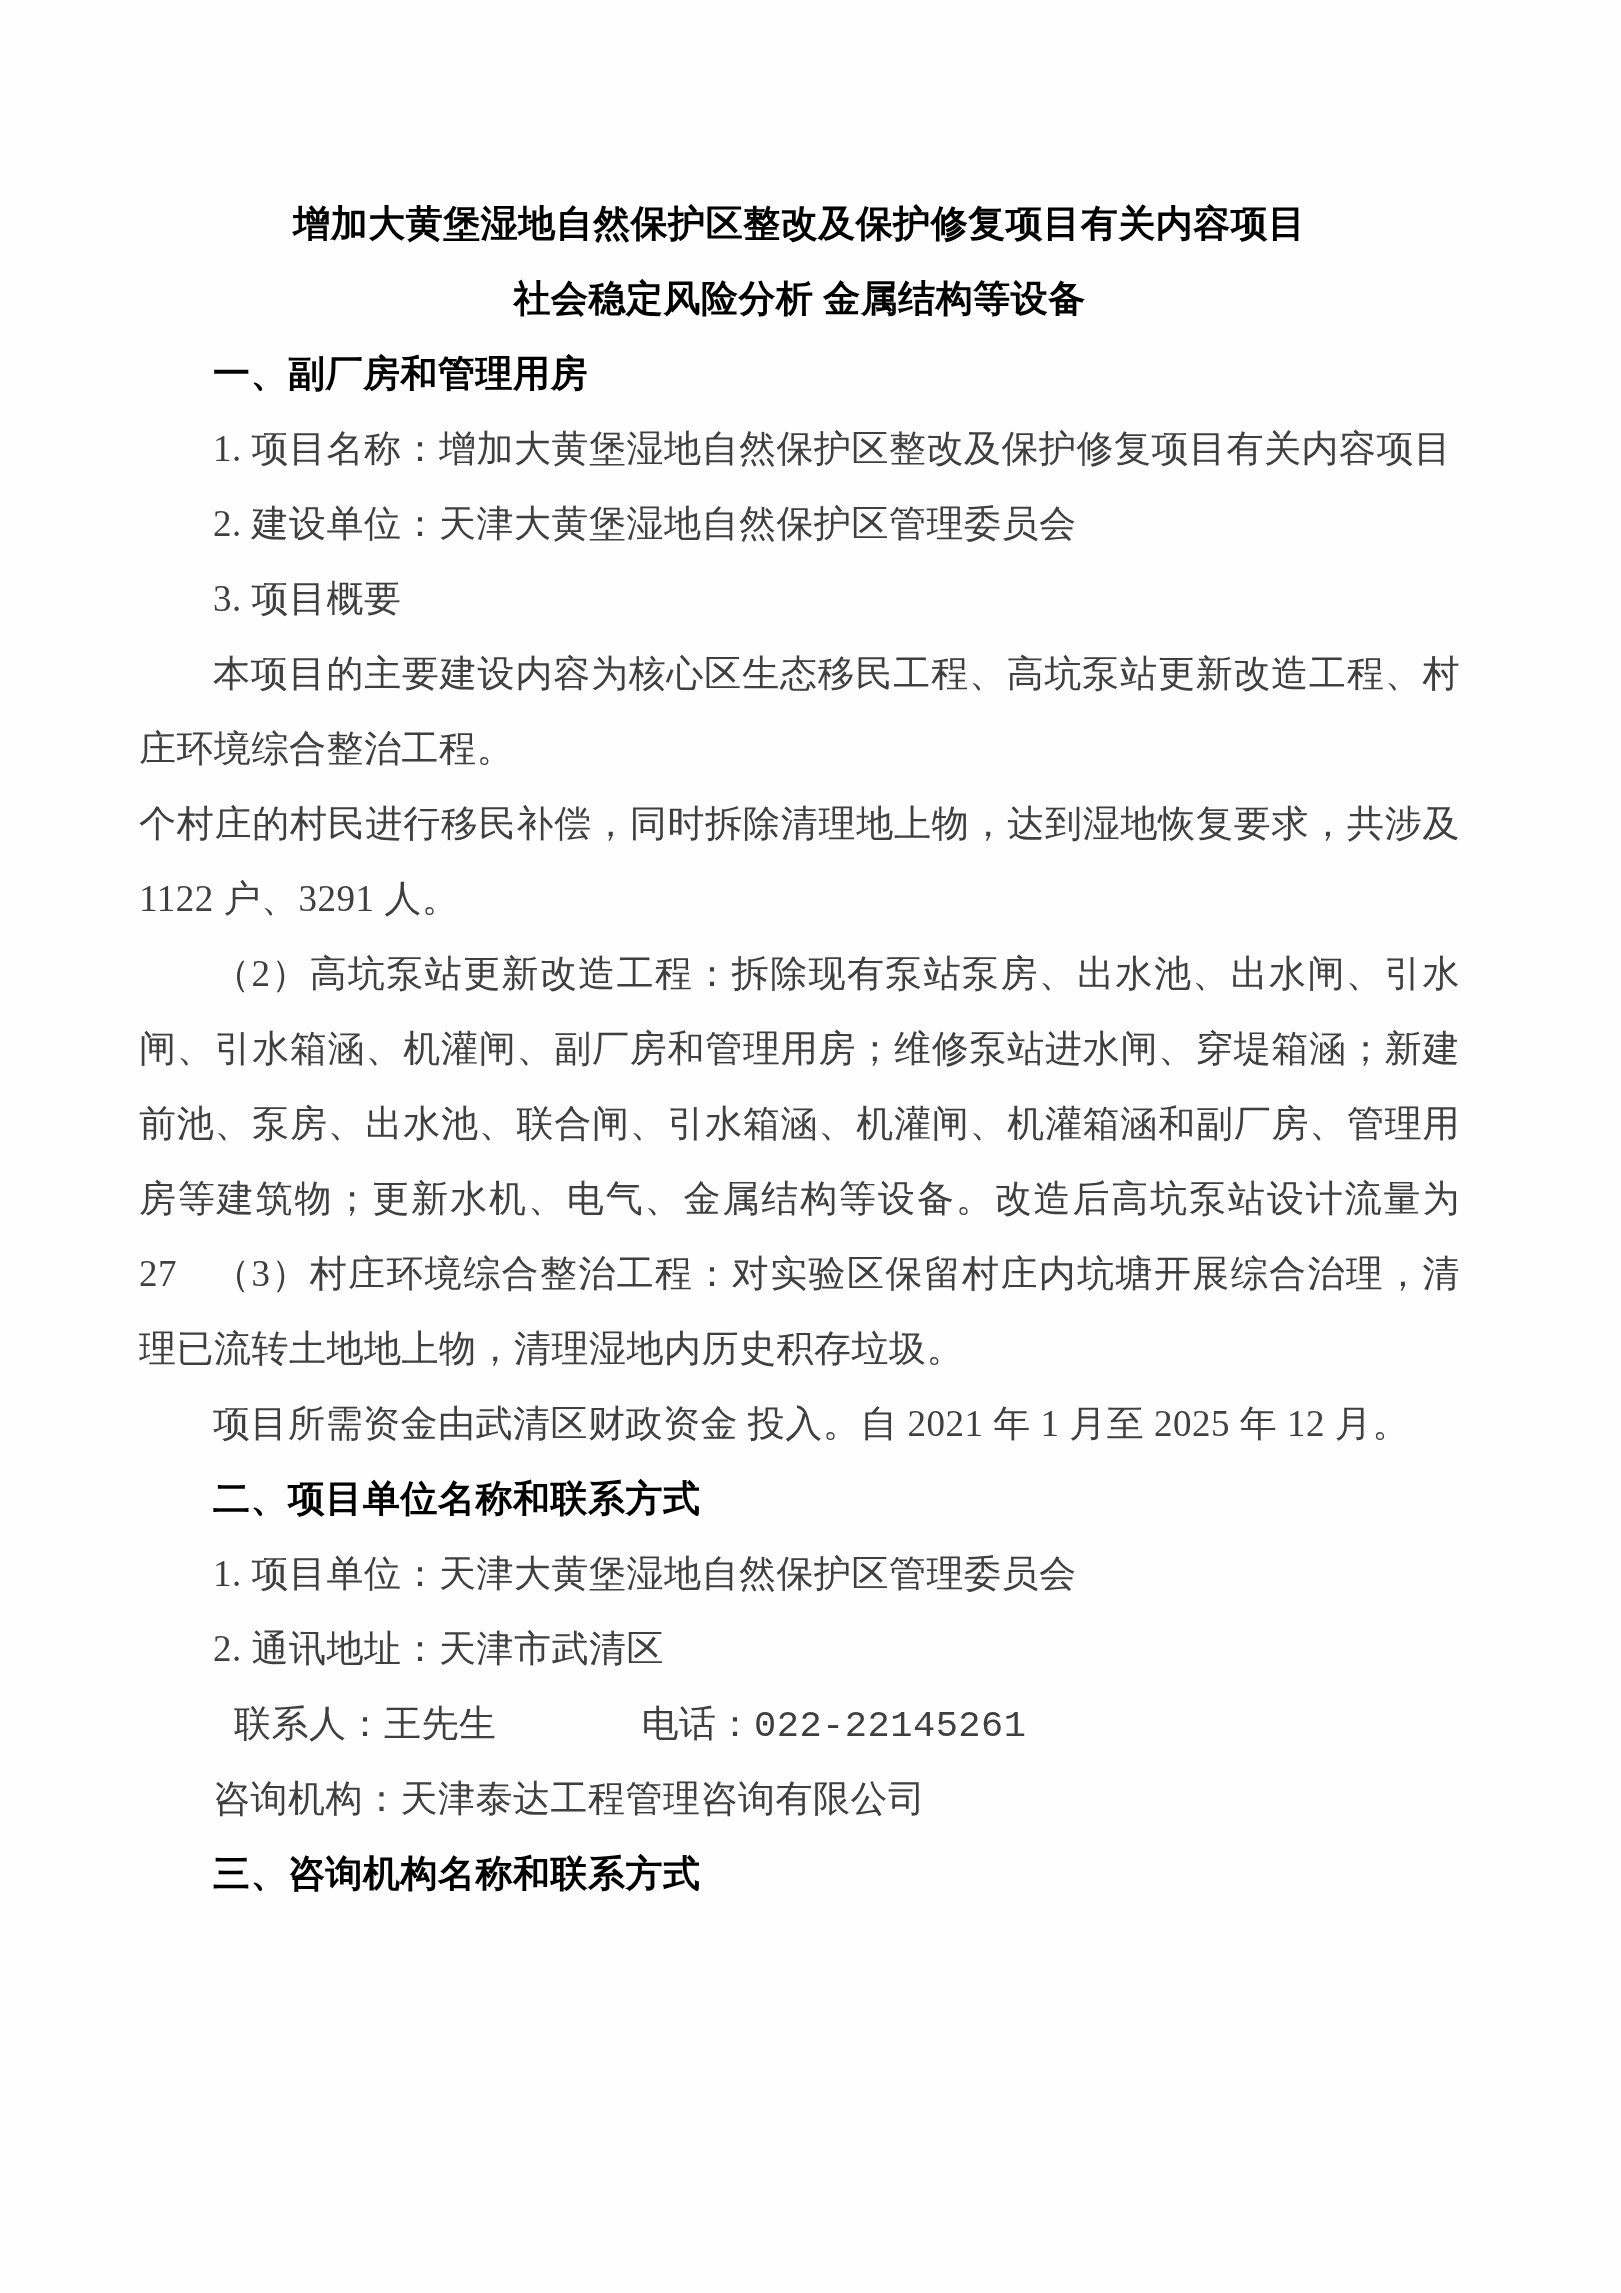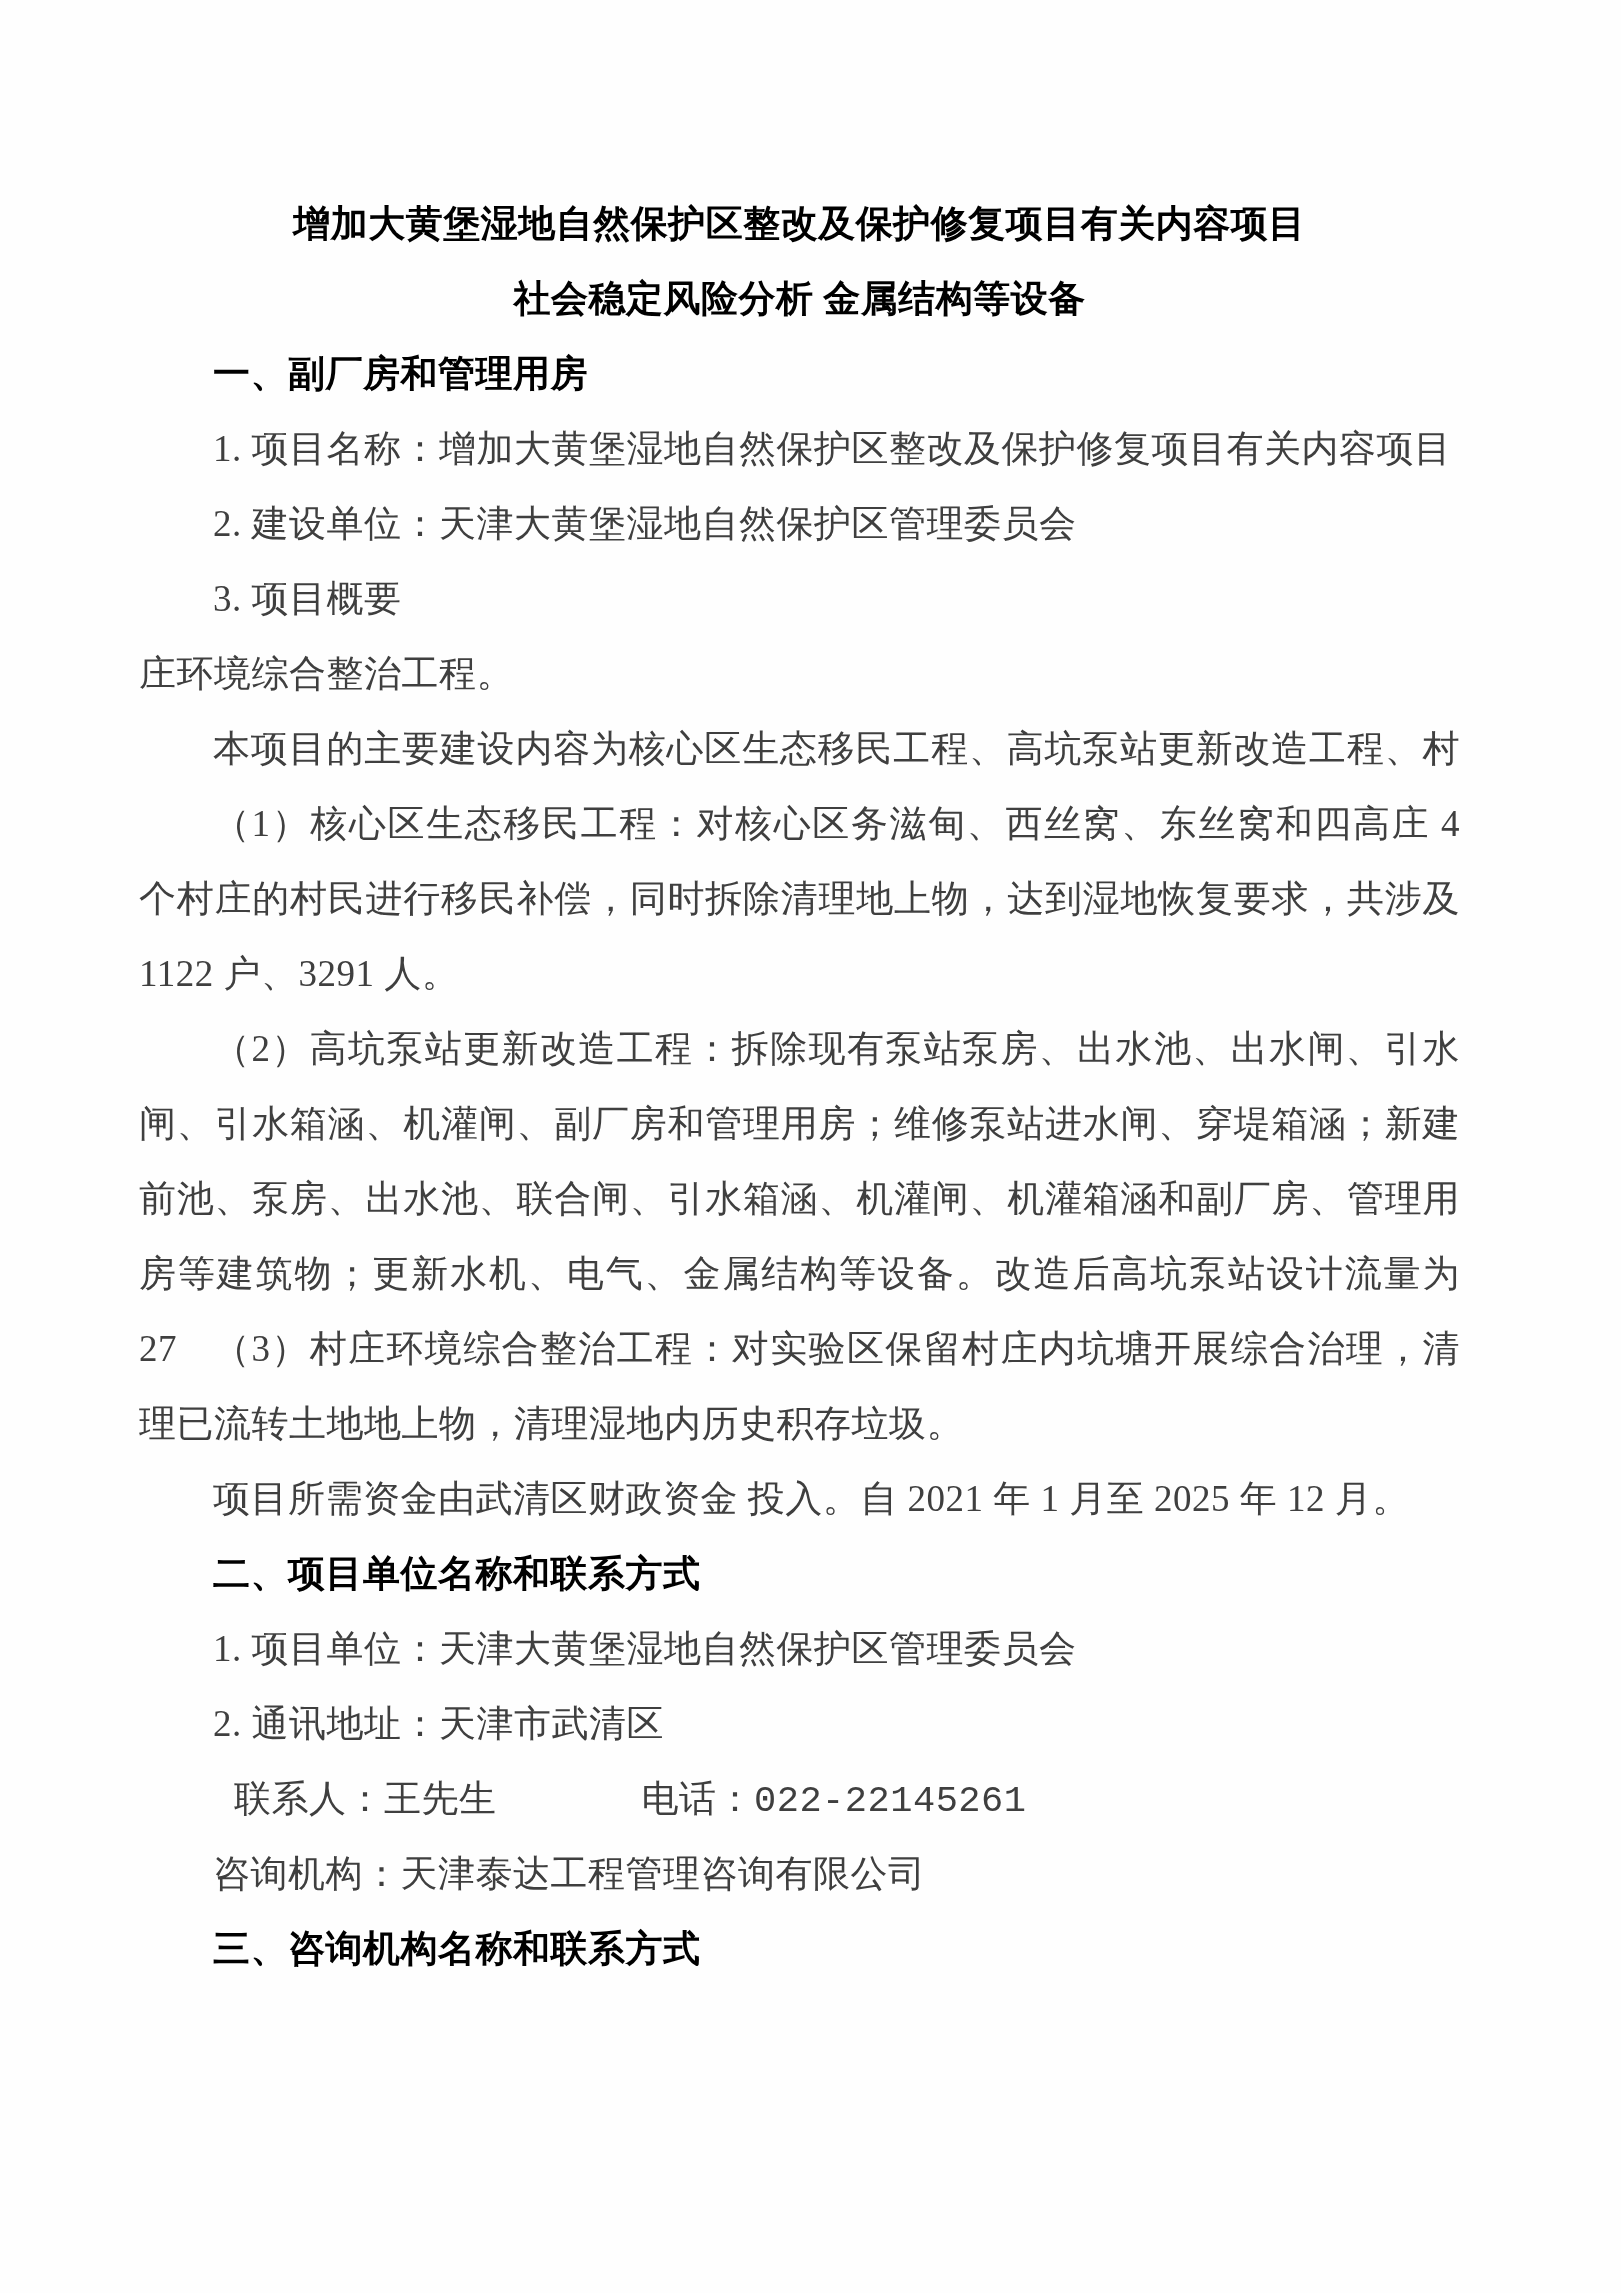--- a/index.html
+++ b/index.html
@@ -61,24 +61,23 @@
   <div class="content">
 
     <div class="line center bold">增加大黄堡湿地自然保护区整改及保护修复项目有关内容项目</div>
     <div class="line center bold">社会稳定风险分析 金属结构等设备</div>
 
     <div class="line indent bold">一、副厂房和管理用房</div>
     <div class="line indent">1. 项目名称：增加大黄堡湿地自然保护区整改及保护修复项目有关内容项目</div>
     <div class="line indent">2. 建设单位：天津大黄堡湿地自然保护区管理委员会</div>
     <div class="line indent">3. 项目概要</div>
 
+    <div class="line indent justify">本项目的主要建设内容为核心区生态移民工程、高坑泵站更新改造工程、村</div>
     <div class="line">庄环境综合整治工程。</div>
-    <div class="line indent justify">本项目的主要建设内容为核心区生态移民工程、高坑泵站更新改造工程、村</div>
 
-    <div class="line indent justify">（1）核心区生态移民工程：对核心区务滋甸、西丝窝、东丝窝和四高庄 4</div>
     <div class="line justify">个村庄的村民进行移民补偿，同时拆除清理地上物，达到湿地恢复要求，共涉及</div>
     <div class="line">1122 户、3291 人。</div>
 
     <div class="line indent justify">（2）高坑泵站更新改造工程：拆除现有泵站泵房、出水池、出水闸、引水</div>
     <div class="line justify">闸、引水箱涵、机灌闸、副厂房和管理用房；维修泵站进水闸、穿堤箱涵；新建</div>
     <div class="line justify">前池、泵房、出水池、联合闸、引水箱涵、机灌闸、机灌箱涵和副厂房、管理用</div>
     <div class="line justify">房等建筑物；更新水机、电气、金属结构等设备。改造后高坑泵站设计流量为 27</div>
 
     <div class="line indent justify">（3）村庄环境综合整治工程：对实验区保留村庄内坑塘开展综合治理，清</div>
     <div class="line">理已流转土地地上物，清理湿地内历史积存垃圾。</div>

